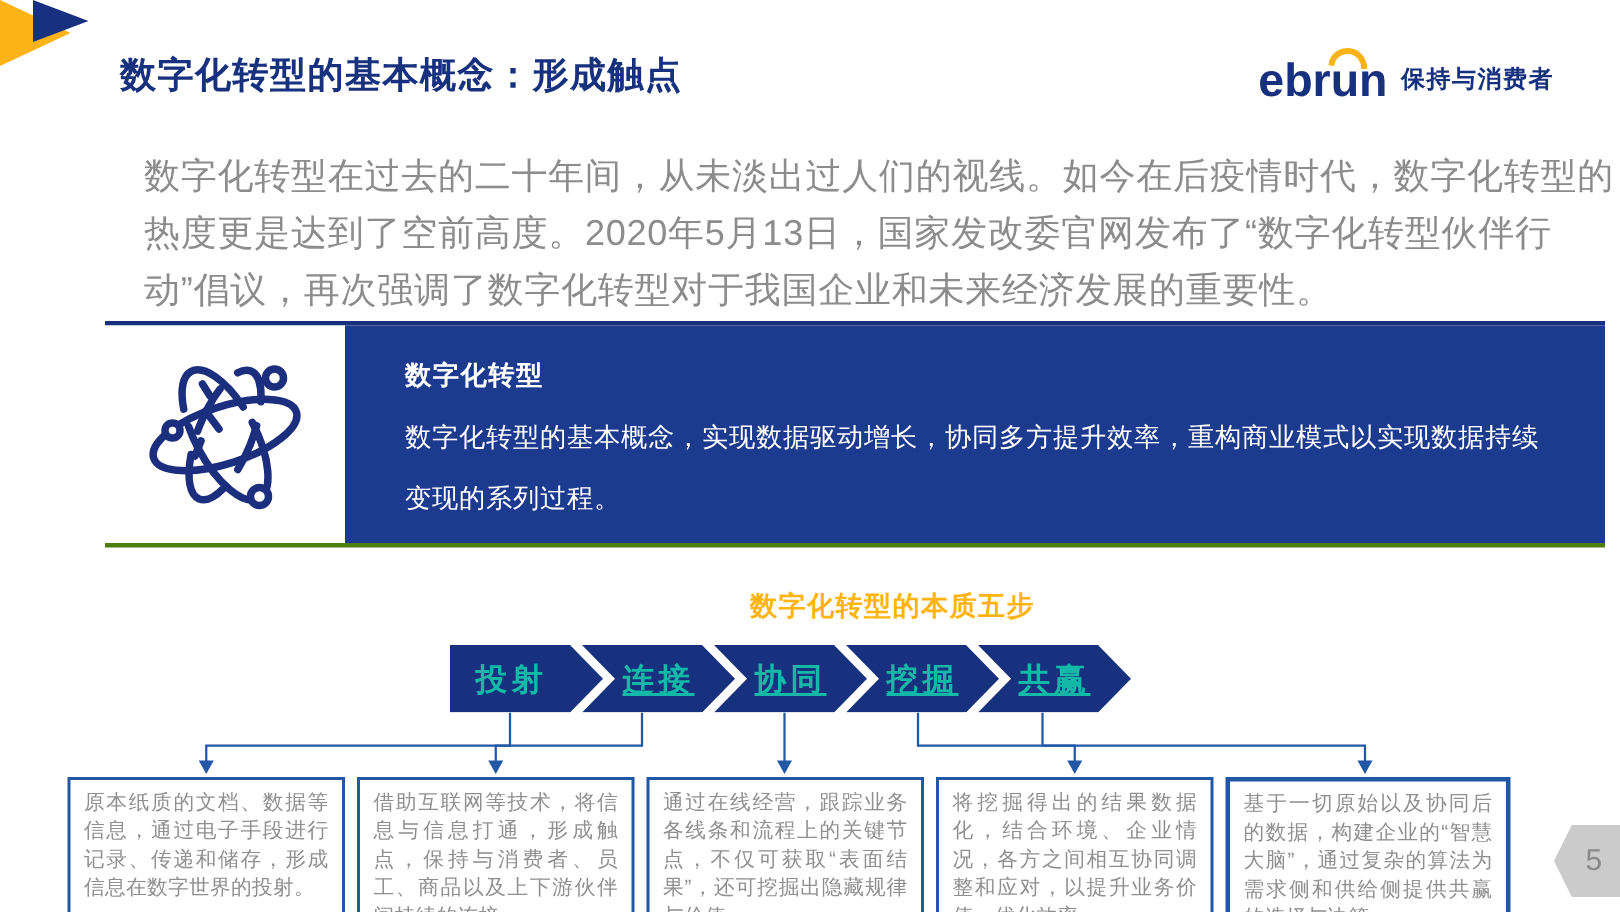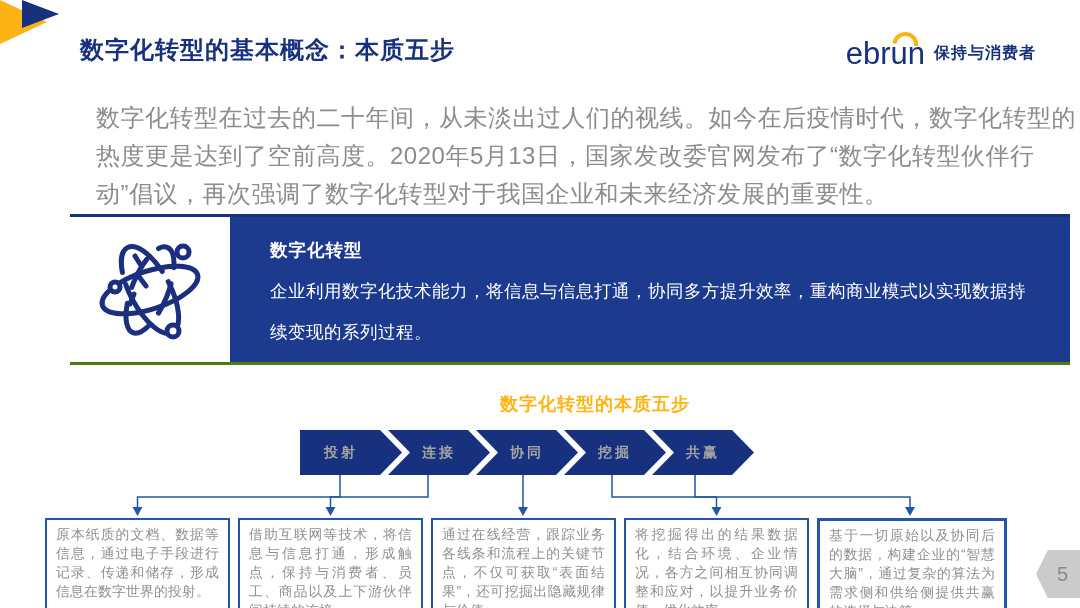--- a/index.html
+++ b/index.html
@@ -18,21 +18,21 @@
   .hdr-blue-arrow {
     position:absolute; left:22px; top:37; width:0; height:0;
     border-top:14px solid transparent; border-bottom:14px solid transparent;
     border-left:37px solid #17317E;
   }
   .page-title {
     position:absolute; left:80px; top:34px; font-size:24px; font-weight:800;
     color:#17317E; letter-spacing:1px; white-space:nowrap;
   }
   .logo { position:absolute; right:44px; top:38px; display:flex; align-items:center; }
-  .logo-brand { position:relative; font-size:31px; font-weight:400; color:#17317E; letter-spacing:0; line-height:1; }
+  .logo-brand { position:relative; font-size:31px; font-weight:700; color:#17317E; letter-spacing:0; line-height:1; }
   .logo-swoosh {
     position:absolute; left:47px; top:-6px; width:26px; height:13px;
     border:4px solid #F9B316; border-bottom:none; border-radius:14px 14px 0 0;
     transform:rotate(6deg);
   }
   .logo-org { font-size:16px; font-weight:700; color:#17317E; margin-left:9px; letter-spacing:1px; }
   
   .intro {
     position:absolute; left:80px; top:99px; width:995px;
     font-size:24px; line-height:38px; color:#8C8C8C; letter-spacing:0.5px;
@@ -51,30 +51,30 @@
   .def-box { flex:1; background:#1C3B8E; color:#ffffff; padding:21px 28px 0 40px; }
   .def-title { font-size:17.5px; font-weight:700; letter-spacing:1px; margin-bottom:9px; }
   .def-body { font-size:17.5px; line-height:41px; letter-spacing:0.5px; }
   
   .flow-title {
     position:absolute; left:55px; top:392px; width:1080px; text-align:center;
     font-size:18px; font-weight:800; color:#FFB414; letter-spacing:1px;
   }
   .arrow-row { position:absolute; left:300px; top:430px; display:flex; }
   .step-arrow {
-    width:102px; height:45px; background:#17317E; color:#a3a3a3;
+    width:102px; height:45px; background:#17317E; color:#14b8a6;
     display:flex; align-items:center; justify-content:center;
-    font-size:14px; font-weight:700; letter-spacing:3px;
+    font-size:21px; font-weight:700; letter-spacing:3px;
     clip-path:polygon(0 0, 80px 0, 102px 50%, 80px 100%, 0 100%, 22px 50%);
   }
   .step-arrow.first {
     clip-path:polygon(0 0, 80px 0, 102px 50%, 80px 100%, 0 100%);
     padding-right:20px;
   }
-  .step-arrow + .step-arrow { margin-left:-14px; }
+  .step-arrow + .step-arrow { margin-left:-14px;text-decoration:underline; }
   .connectors { position:absolute; left:0; top:475px; }
   
   .box-row { position:absolute; left:45px; top:518px; display:flex; gap:8px; }
   .step-box {
     width:185px; min-height:75px; background:#ffffff;
     border:2px solid #2257A5; padding:5px 9px;
     font-size:13.8px; line-height:19px; color:#8F8F8F;
     text-align:justify; letter-spacing:0.2px;
   }
   .step-box.b5 { width:190px; border-width:3px; }
@@ -86,21 +86,21 @@
     color:#8A8A8A; font-size:20px;
   }
 </style>
 </head>
 <body>
 
 <div class="slide">
 
   <div class="hdr-yellow-arrow"></div>
   <div class="hdr-blue-arrow"></div>
-  <h1 class="page-title">数字化转型的基本概念：本质五步</h1>
+  <h1 class="page-title">数字化转型的基本概念：形成触点</h1>
 
   <div class="logo">
     <span class="logo-brand"><span>ebrun</span><span class="logo-swoosh"></span></span>
     <span class="logo-org">保持与消费者</span>
   </div>
 
   <p class="intro">数字化转型在过去的二十年间，从未淡出过人们的视线。如今在后疫情时代，数字化转型的热度更是达到了空前高度。2020年5月13日，国家发改委官网发布了“数字化转型伙伴行动”倡议，再次强调了数字化转型对于我国企业和未来经济发展的重要性。</p>
 
   <section class="definition">
     <div class="def-icon-panel">
@@ -115,21 +115,21 @@
         </g>
         <g fill="#ffffff" stroke="#1B2F7E" stroke-width="5">
           <circle cx="93" cy="22" r="6"></circle>
           <circle cx="83" cy="101" r="6"></circle>
           <circle cx="25" cy="57" r="5"></circle>
         </g>
       </svg>
     </div>
     <div class="def-box">
       <div class="def-title">数字化转型</div>
-      <div class="def-body">企业利用数字化技术能力，将信息与信息打通，协同多方提升效率，重构商业模式以实现数据持续变现的系列过程。</div>
+      <div class="def-body">数字化转型的基本概念，实现数据驱动增长，协同多方提升效率，重构商业模式以实现数据持续变现的系列过程。</div>
     </div>
   </section>
 
   <h2 class="flow-title">数字化转型的本质五步</h2>
 
   <div class="arrow-row">
     <div class="step-arrow first">投射</div>
     <div class="step-arrow">连接</div>
     <div class="step-arrow">协同</div>
     <div class="step-arrow">挖掘</div>

